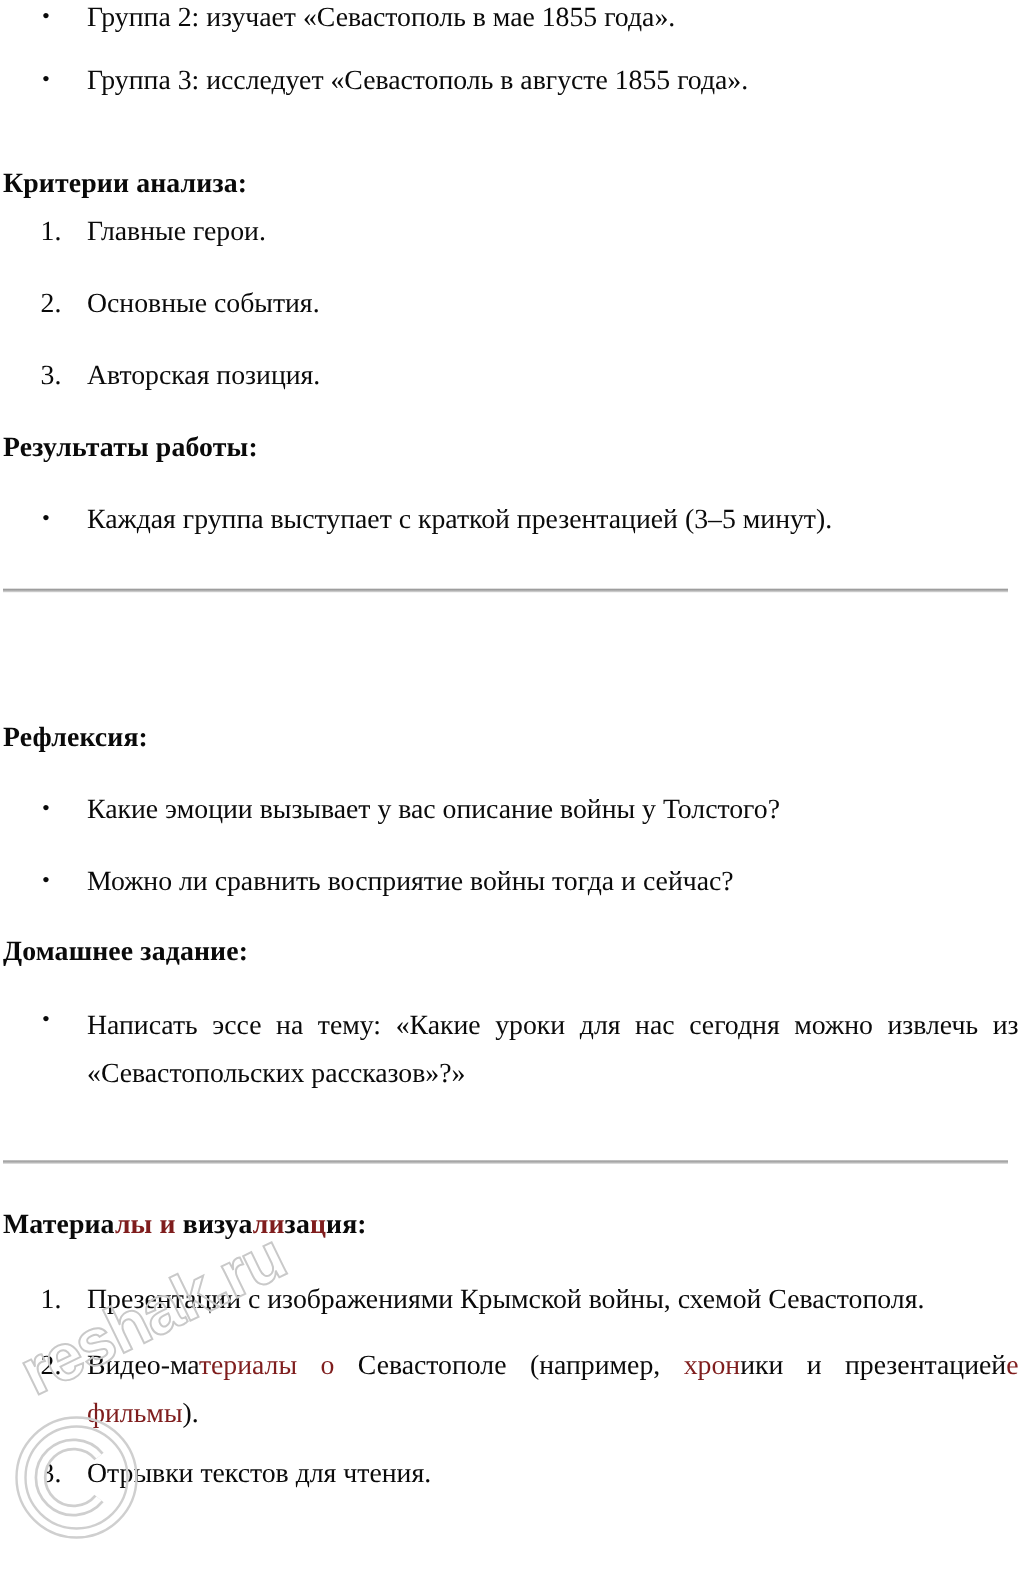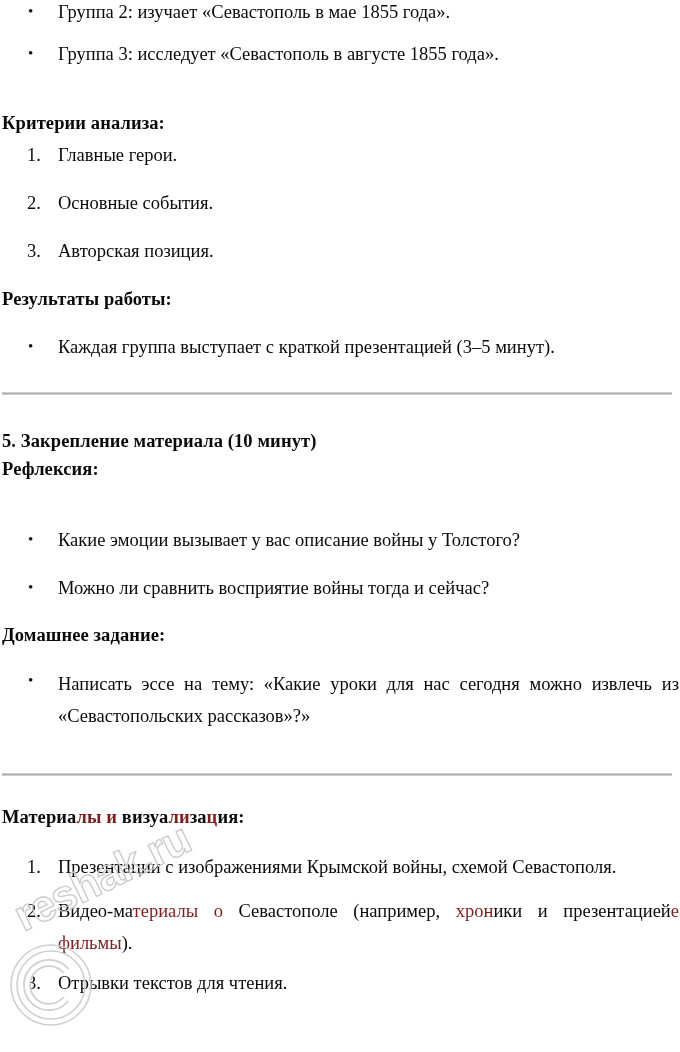--- a/index.html
+++ b/index.html
@@ -166,23 +166,22 @@
 
   <ul class="bullets abs" style="top:335px;">
     <li class="item">
       <span class="marker bullet">•</span>
       <span class="body">Каждая группа выступает с краткой презентацией (3–5 минут).</span>
     </li>
   </ul>
 
   <hr class="divider" style="top:392px;">
 
-  <div class="heading abs" style="top:430px;">5. Закрепление материала (10 минут)</div>
-
-  <div class="heading abs" style="top:458px;">Рефлексия:</div>
+
+  <div class="heading abs" style="top:481px;">Рефлексия:</div>
 
   <ul class="bullets abs" style="top:528px;">
     <li class="item" style="margin-bottom:24px;">
       <span class="marker bullet">•</span>
       <span class="body">Какие эмоции вызывает у вас описание войны у Толстого?</span>
     </li>
     <li class="item">
       <span class="marker bullet">•</span>
       <span class="body">Можно ли сравнить восприятие войны тогда и сейчас?</span>
     </li>

